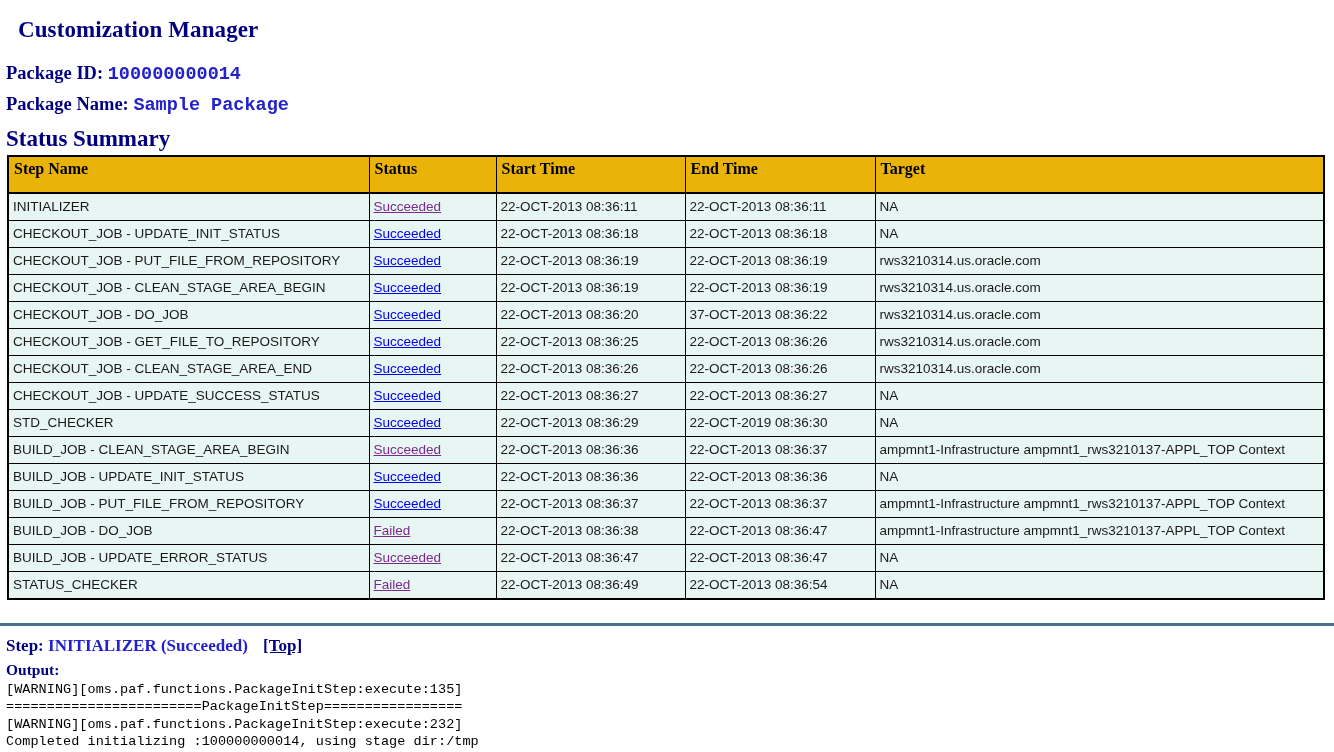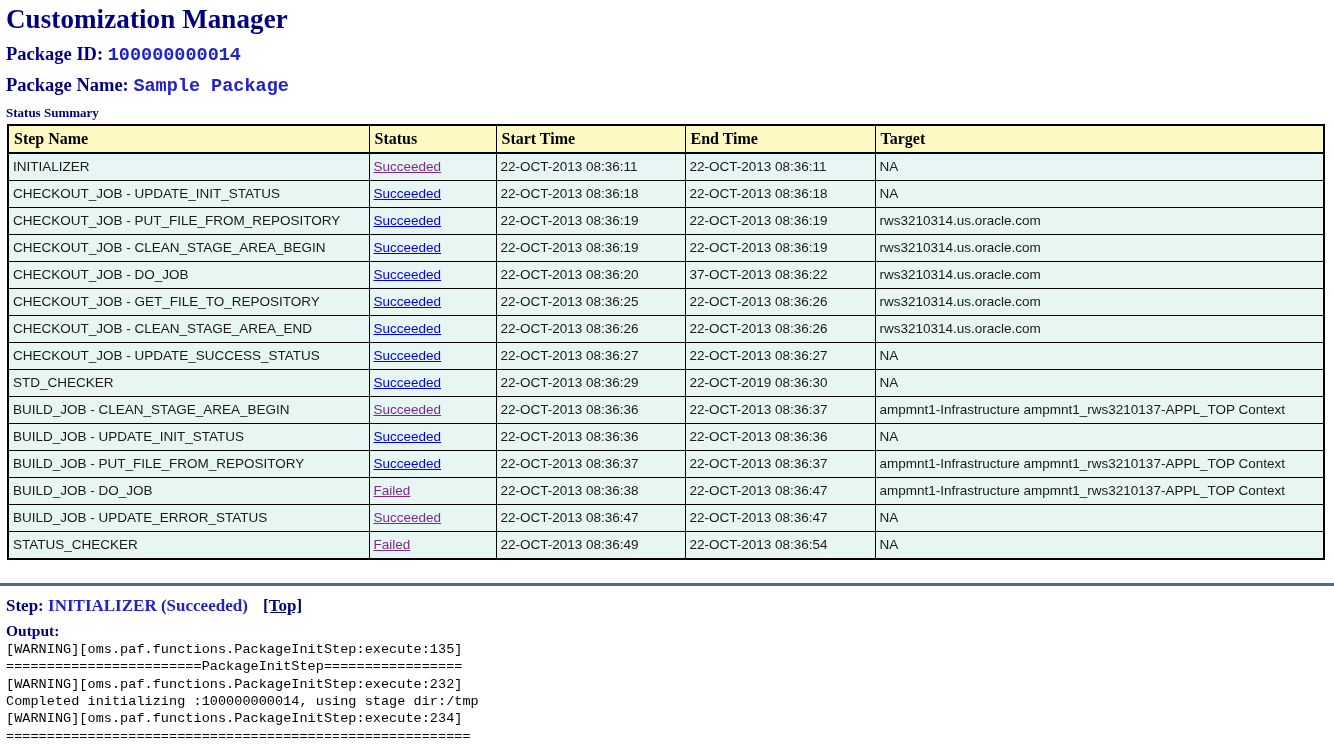--- a/index.html
+++ b/index.html
@@ -19,44 +19,44 @@
     position: relative;
     width: 1334px;
     height: 752px;
     overflow: hidden;
     padding: 0;
   }
 
   
   .h-title {
     font-family: "Liberation Serif", "DejaVu Serif", serif;
-    font-size: 27px;
-    font-weight: bold;
-    color: #000080;
-    margin: 0;
+    font-size: 23px;
+    font-weight: bold;
+    color: #000080;
+    margin: 12px;
     padding: 4px 0 2px 6px;
     line-height: 1.18;
     letter-spacing: 0.1px;
   }
   .h-sub {
     font-family: "Liberation Serif", "DejaVu Serif", serif;
     font-size: 18.5px;
     font-weight: bold;
     color: #000080;
     margin: 0;
     padding: 5px 0 2px 6px;
     line-height: 1.2;
   }
   .h-sub .val {
     color: #2222cc;
     font-family: Liberation Mono, monospace;
   }
   .h-section {
     font-family: "Liberation Serif", "DejaVu Serif", serif;
-    font-size: 13px;
+    font-size: 23px;
     font-weight: bold;
     color: #000080;
     margin: 0;
     padding: 6px 0 3px 6px;
     line-height: 1.15;
   }
 
   
   .table-wrap {
     padding: 0 0 0 7px;
@@ -70,27 +70,27 @@
     border: 2px solid #000000;
     background: #e7f5f3;
   }
   table.status col.c-step   { width: 361px; }
   table.status col.c-status { width: 127px; }
   table.status col.c-start  { width: 189px; }
   table.status col.c-end    { width: 190px; }
   table.status col.c-target { width: 449px; }
 
   table.status th {
-    background: #fef9c3;
+    background: #eab308;
     font-family: "Liberation Serif", "DejaVu Serif", serif;
     font-size: 16px;
     font-weight: bold;
     color: #000000;
     text-align: left;
-    padding: 2px 0 3px 5px;
+    padding: 2px 0 12px 5px;
     border: 1px solid #000000;
     border-bottom: 2px solid #000000;
     white-space: nowrap;
     overflow: hidden;
     height: 21px;
     line-height: 20px;
   }
   table.status td {
     font-family: "Liberation Sans", "DejaVu Sans", sans-serif;
     font-size: 13.5px;

